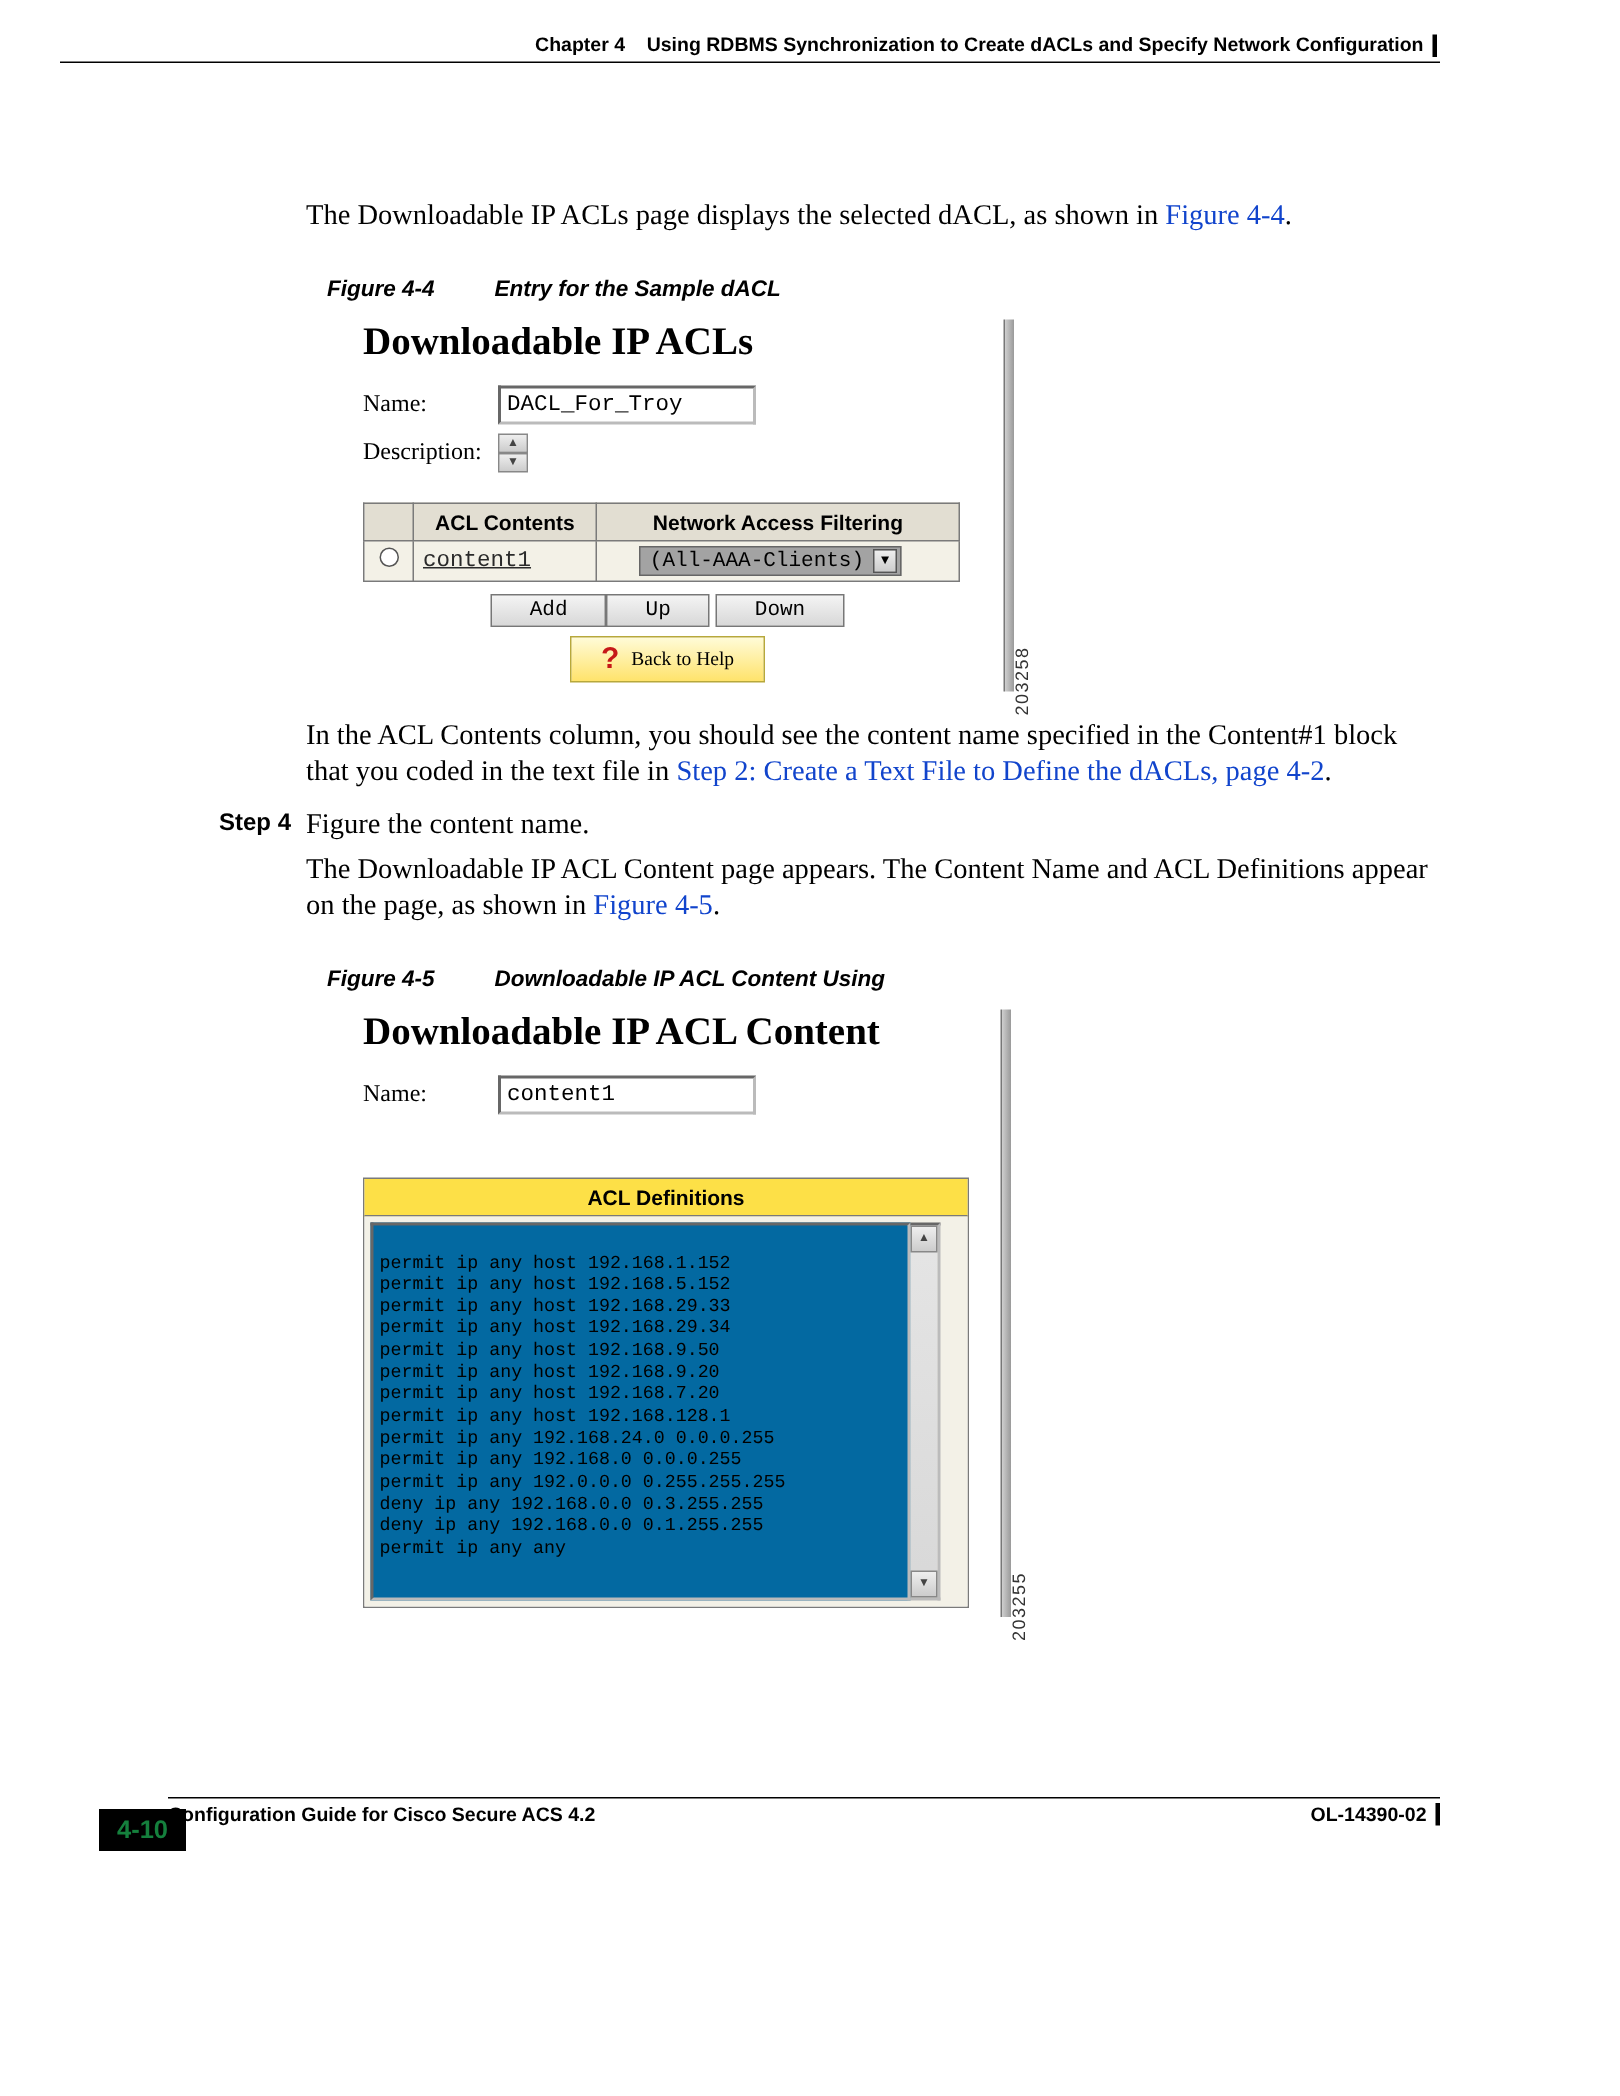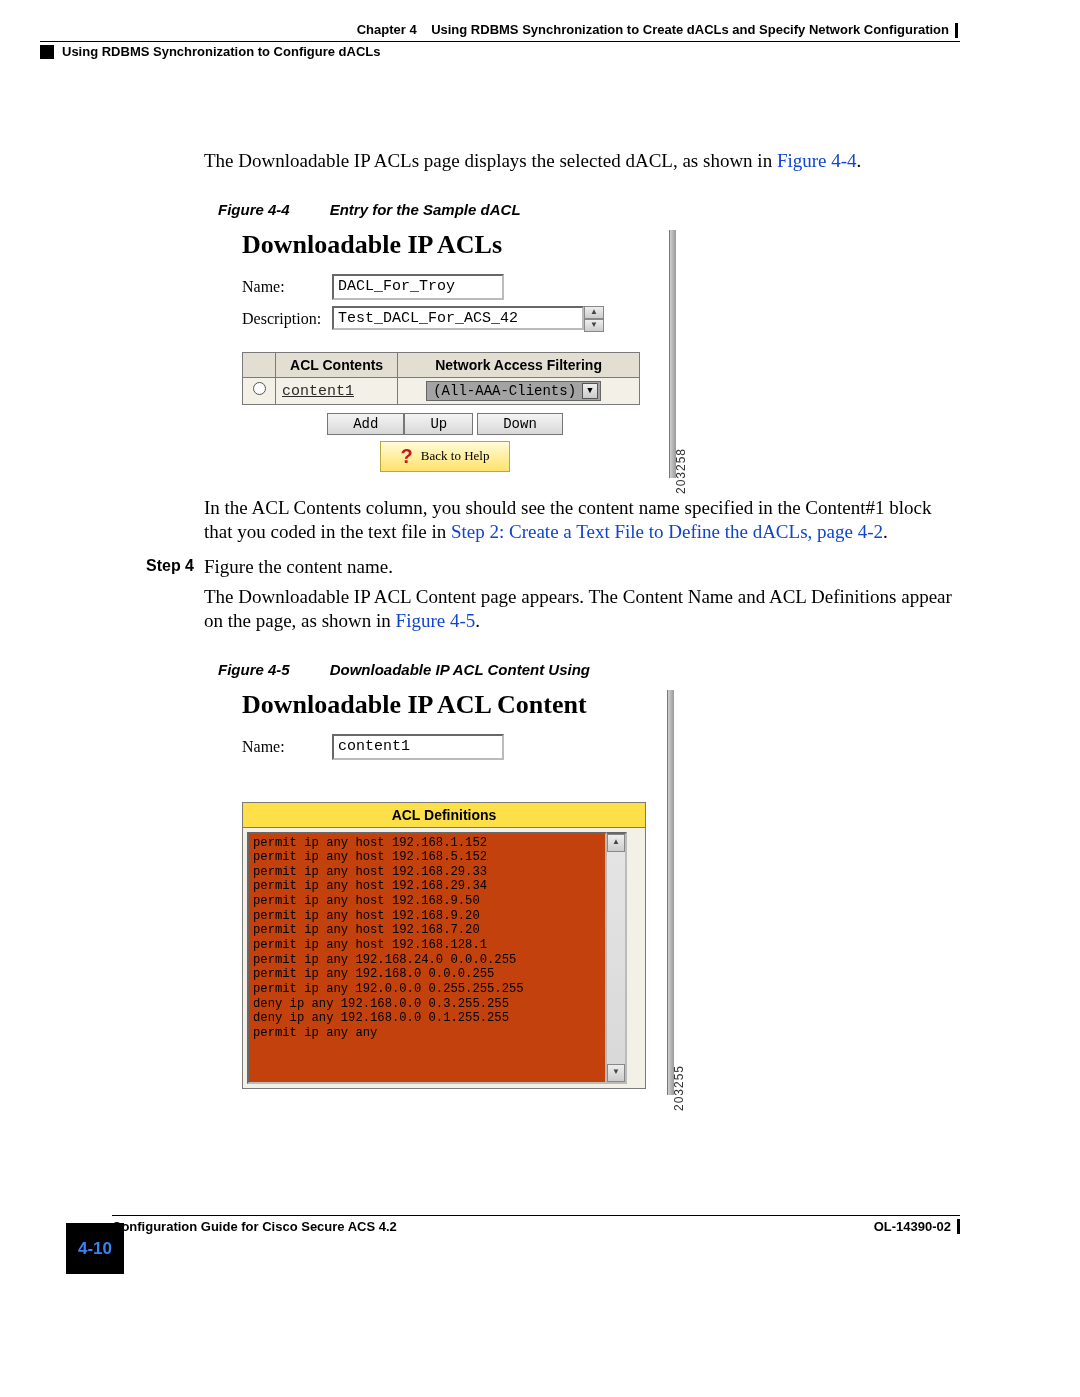--- a/index.html
+++ b/index.html
@@ -265,29 +265,29 @@
   }
   .fig45 .defs-cell {
     background:#f3f1e7;
     padding:4px;
   }
   .fig45 .defs-textarea-wrap {
     display:flex;
   }
   .fig45 .defs-textarea {
     border:2px inset #bbb;
-    background:#c2410c;
+    background:#0369a1;
     font-family:"Courier New",monospace;
     font-size:12.2px;
     line-height:1.2;
     white-space:pre;
     width:360px;
     height:252px;
     overflow:hidden;
-    padding:2px 4px;
+    padding:18px 4px;
     box-sizing:border-box;
   }
   .fig45 .defs-scroll {
     width:18px;
     display:flex; flex-direction:column;
     background:linear-gradient(#e5e5e5,#d8d8d8);
     border-top:2px inset #bbb; border-right:2px inset #bbb; border-bottom:2px inset #bbb;
   }
   .fig45 .defs-scroll .sbtn {
     height:16px; border:1px solid #888;
@@ -316,41 +316,37 @@
   .footer-doc {
     font-weight:bold; font-size:13px;
     display:flex; align-items:center;
   }
   .footer-doc .sep {
     width:3px; height:15px; background:#000; display:inline-block;
     margin-left:6px;
   }
   .page-num-badge {
     position:absolute; left:-46px; top:8px;
-    background:#000; color:#3b82f6;
+    background:#000; color:#15803d;
     font-family:Arial,Helvetica,sans-serif;
     font-weight:bold;
     font-size:17px;
-    padding:16px 12px;
+    padding:4px 12px;
   }
 </style>
 </head>
 <body>
 
 <div class="page">
 
   <div class="header-top">
     <div class="chap-line">
       <span class="chap-num">Chapter 4</span>&nbsp;&nbsp;&nbsp;&nbsp;<span>Using RDBMS Synchronization to Create dACLs and Specify Network Configuration</span><span class="chap-sep"></span>
     </div>
     <hr class="subhead-rule">
-    <div class="subhead-line">
-      <span class="box"></span>
-      <span>Using RDBMS Synchronization to Configure dACLs</span>
-    </div>
   </div>
 
   <div class="content-col">
     <p class="body-text">
       <span>The Downloadable IP ACLs page displays the selected dACL, as shown in </span><span class="link">Figure 4-4</span><span>.</span>
     </p>
 
     <div class="fig-caption">
       <span>Figure 4-4</span><span class="gap"></span><span>Entry for the Sample dACL</span>
     </div>
@@ -360,21 +356,20 @@
     <div class="fig44">
       <div class="right-bar"></div>
       <h2>Downloadable IP ACLs</h2>
       <div class="form-row">
         <label>Name:</label>
         <div class="textbox">DACL_For_Troy</div>
       </div>
       <div class="form-row">
         <label>Description:</label>
         <div class="desc-wrap">
-          <div class="textarea">Test_DACL_For_ACS_42</div>
           <div class="scroll-btns">
             <div class="scroll-btn">▲</div>
             <div class="scroll-btn">▼</div>
           </div>
         </div>
       </div>
 
       <table class="tbl">
         <tbody>
             <tr>

